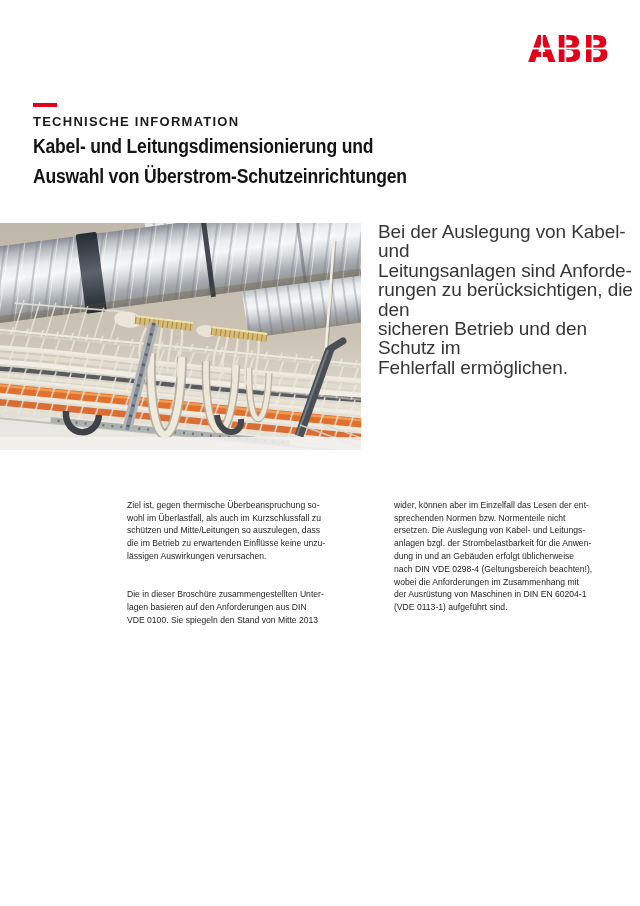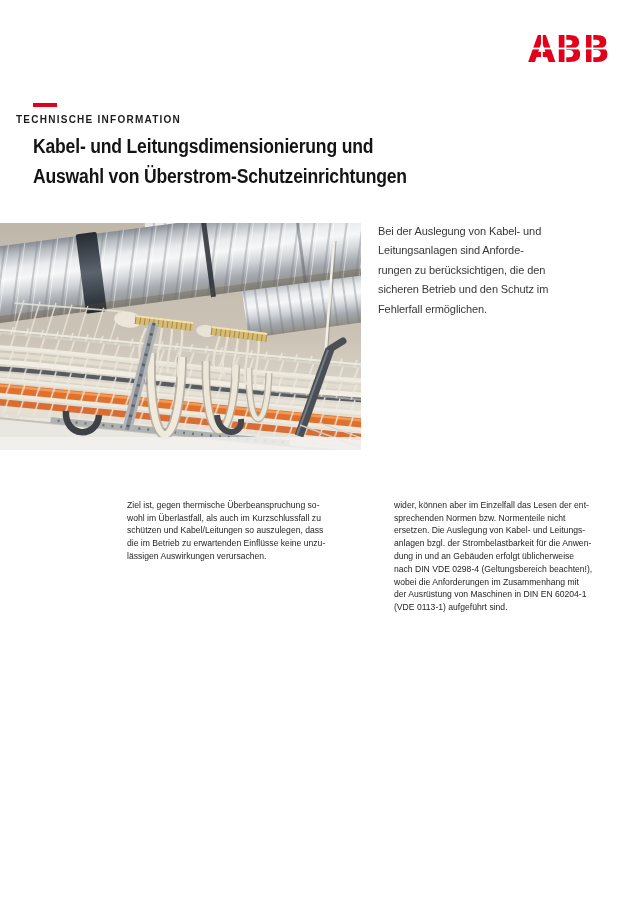--- a/index.html
+++ b/index.html
@@ -5,35 +5,35 @@
   html,body{margin:0;padding:0;background:#ffffff;}
   body{
     width:640px;height:906px;position:relative;overflow:hidden;
     font-family:"Liberation Sans",sans-serif;color:#1e1e1e;
   }
   .abs{position:absolute;}
   
   #abb-logo{left:528px;top:33px;width:82px;height:32px;}
   #red-dash{left:33px;top:103px;width:24px;height:4px;background:#e2001a;}
   #kicker{
-    left:16px;top:114px;font-size:10px;font-weight:700;
+    left:33px;top:114px;font-size:13px;font-weight:700;
     letter-spacing:1.25px;color:#1b1b1b;white-space:nowrap;
   }
   #doc-title{
     left:33px;top:131px;margin:0;font-size:19.5px;line-height:30px;
     font-weight:700;color:#141414;white-space:pre-line;letter-spacing:-0.2px;
     transform:scaleX(0.9);transform-origin:left top;width:480px;
   }
   
   #photo{left:0;top:223px;width:361px;height:227px;margin:0;}
   #photo svg{display:block;width:100%;height:100%;}
   
   #intro{
     left:378px;top:222px;width:255px;margin:0;
-    font-size:11px;line-height:19.4px;color:#373737;
+    font-size:19px;line-height:19.4px;color:#373737;
     white-space:pre-line;letter-spacing:-0.1px;
   }
   
   .body-col{
     top:486px;font-size:8.6px;line-height:12.8px;color:#1e1e1e;
     white-space:pre-line;letter-spacing:0;
   }
   #col-left{left:127px;width:242px;}
   #col-right{left:394px;width:248px;}
   .body-col p{margin:0 0 12.8px 0;}
@@ -222,23 +222,26 @@
 
 <p class="abs" id="intro">Bei der Auslegung von Kabel- und
 Leitungsanlagen sind Anforde-
 rungen zu berücksichtigen, die den
 sicheren Betrieb und den Schutz im
 Fehlerfall ermöglichen.</p>
 
 <div class="abs body-col" id="col-left">
   <p>Ziel ist, gegen thermische Überbeanspruchung so-
 wohl im Überlastfall, als auch im Kurzschlussfall zu
-schützen und Kabel/Leitungen so auszulegen, dass
+schützen und Mitte/Leitungen so auszulegen, dass
 die im Betrieb zu erwartenden Einflüsse keine unzu-
 lässigen Auswirkungen verursachen.</p>
+  <p>Die in dieser Broschüre zusammengestellten Unter-
+lagen basieren auf den Anforderungen aus DIN
+VDE 0100. Sie spiegeln den Stand von Mitte 2013</p>
 </div>
 <div class="abs body-col" id="col-right">
   <p>wider, können aber im Einzelfall das Lesen der ent-
 sprechenden Normen bzw. Normenteile nicht
 ersetzen. Die Auslegung von Kabel- und Leitungs-
 anlagen bzgl. der Strombelastbarkeit für die Anwen-
 dung in und an Gebäuden erfolgt üblicherweise
 nach DIN VDE 0298-4 (Geltungsbereich beachten!),
 wobei die Anforderungen im Zusammenhang mit
 der Ausrüstung von Maschinen in DIN EN 60204-1

